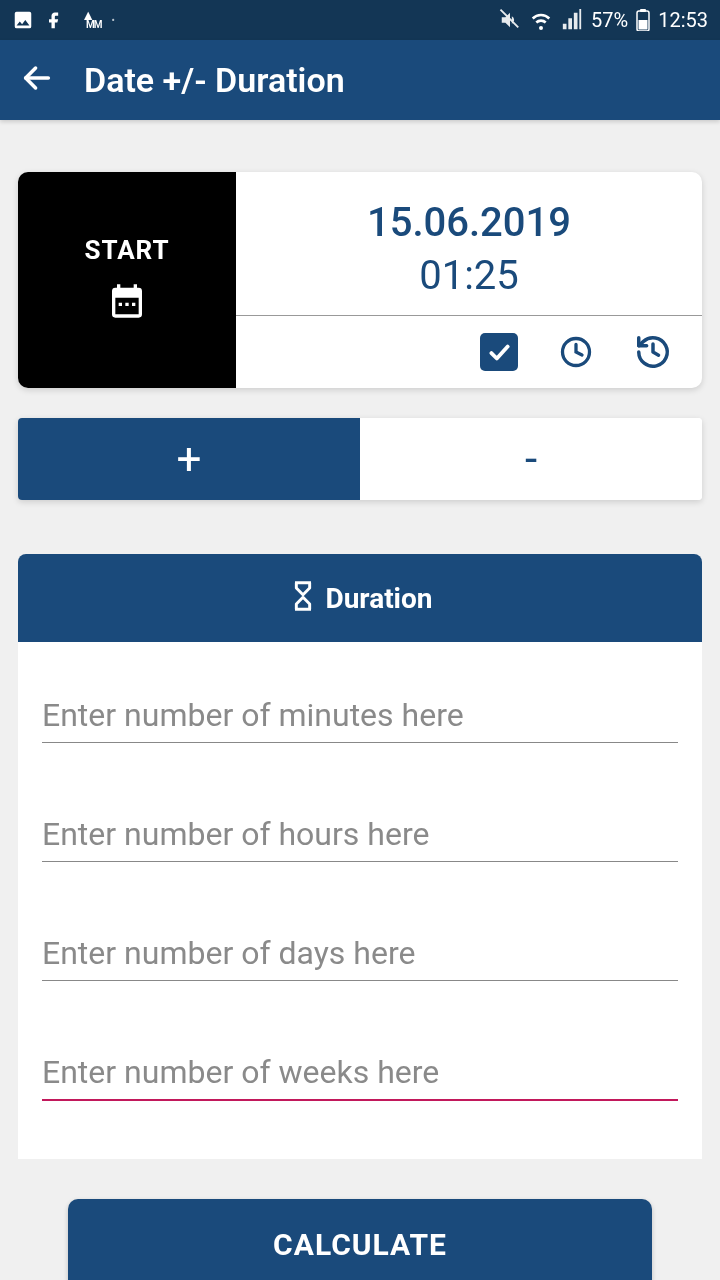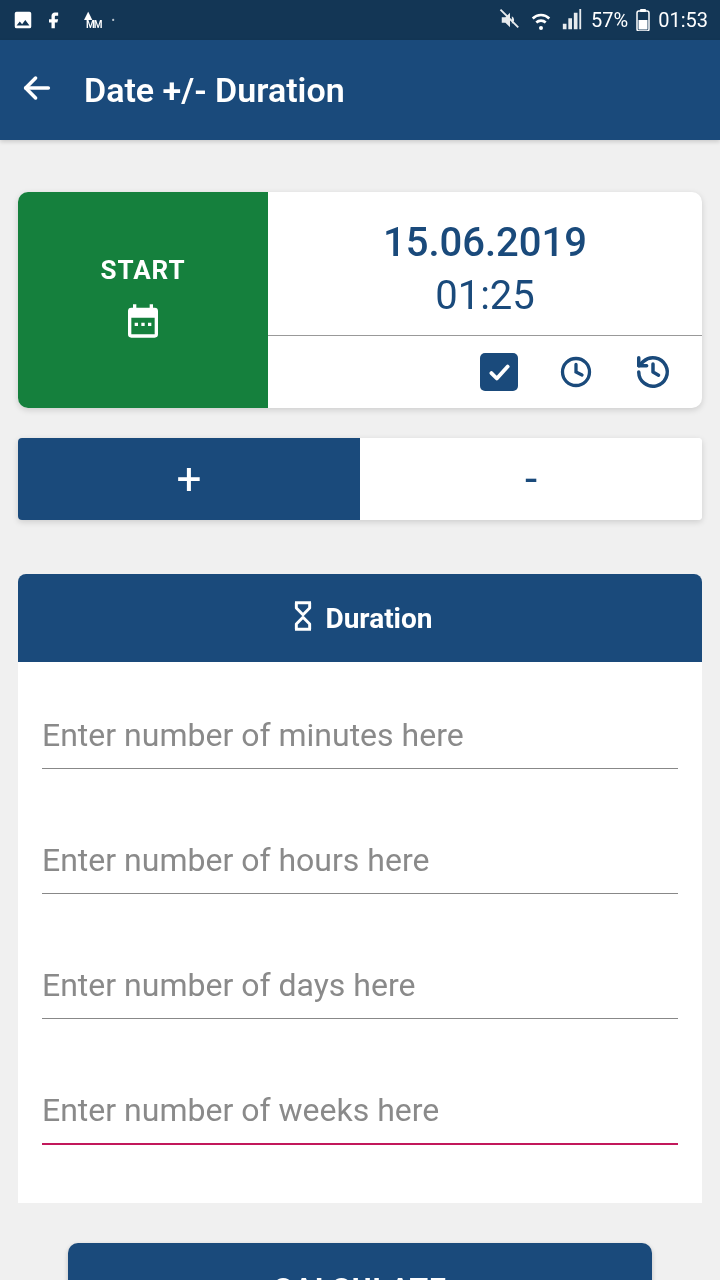--- a/index.html
+++ b/index.html
@@ -12,21 +12,21 @@
   align-items: center;
   padding: 0 12px;
   color: #fff;
   font-size: 20px;
 }
 .status-left { display: flex; align-items: center; gap: 10px; }
 .status-right { margin-left: auto; display: flex; align-items: center; gap: 8px; }
 .status-icon { display: inline-flex; }
 
 .app-bar {
-  height: 100px;
+  height: 80px;
   background: #1a4a7b;
   display: flex;
   align-items: center;
   padding: 0 20px;
   gap: 30px;
   box-shadow: 0 2px 4px rgba(0,0,0,0.15);
 }
 .app-bar-title { color: #fff; font-size: 34px; font-weight: 600; }
 .back-arrow { color: #fff; }
 
@@ -35,22 +35,22 @@
 .start-card {
   display: flex;
   border-radius: 10px;
   overflow: hidden;
   box-shadow: 0 2px 6px rgba(0,0,0,0.15);
   height: 216px;
   margin-top: 34px;
   background: #fff;
 }
 .start-left {
-  width: 250px;
-  background: #15803d;
+  width: 218px;
+  background: #000000;
   color: #fff;
   display: flex;
   flex-direction: column;
   align-items: center;
   justify-content: center;
   gap: 16px;
 }
 .start-label { font-size: 26px; font-weight: 700; letter-spacing: 1px; }
 .start-right {
   flex: 1;
@@ -122,21 +122,21 @@
 .inputs-area {
   background: #fff;
   padding: 30px 24px 10px 24px;
 }
 .input-row {
   border: none;
   border-bottom: 1.5px solid #888;
   width: 100%;
   font-size: 32px;
   color: #333;
-  padding: 24px 0 14px 0;
+  padding: 24px 0 8px 0;
   outline: none;
   background: transparent;
   margin-bottom: 48px;
 }
 .input-row::placeholder { color: #8a8a8a; }
 .input-row.accent { border-bottom: 2.5px solid #c2185b; }
 
 .calculate-btn {
   margin: 40px 50px 0 50px;
   height: 90px;
@@ -192,21 +192,21 @@
         </svg>
     </span>
     <span>57%</span>
     <span class="status-icon">
       <svg width="14" height="22" viewBox="0 0 14 22" fill="#fff">
           <rect x="1" y="2" width="12" height="20" rx="2" fill="none" stroke="#fff" stroke-width="1.5"></rect>
           <rect x="4" y="0" width="6" height="3" rx="1"></rect>
           <rect x="2.5" y="11" width="9" height="9.5"></rect>
         </svg>
     </span>
-    <span>01:53</span>
+    <span>12:53</span>
   </div>
 </div>
 
 <div class="app-bar">
   <span class="back-arrow">
     <svg width="34" height="34" viewBox="0 0 24 24" fill="none" stroke="#fff" stroke-width="2.5" stroke-linecap="round" stroke-linejoin="round">
         <line x1="20" y1="12" x2="4" y2="12"></line>
         <polyline points="11 5 4 12 11 19"></polyline>
       </svg>
   </span>

